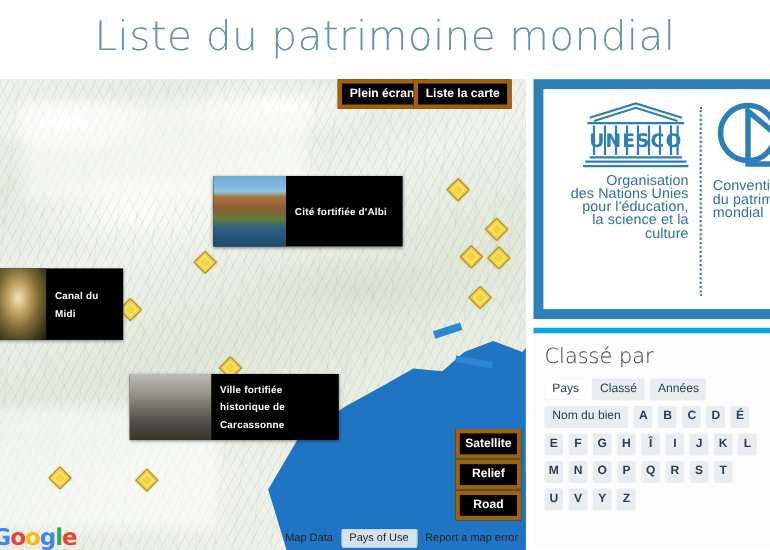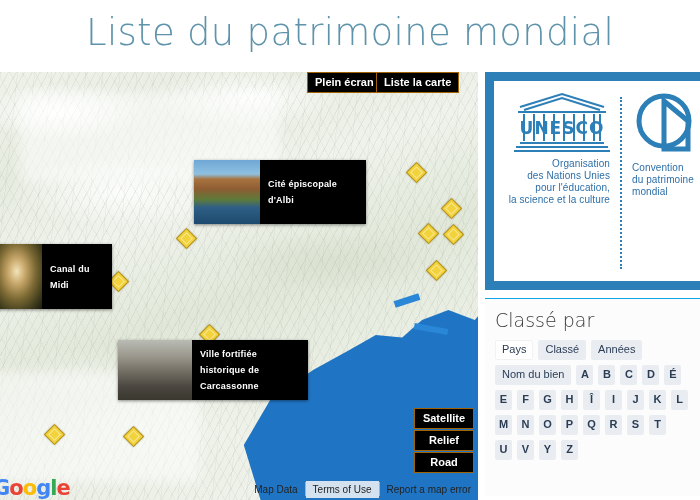--- a/index.html
+++ b/index.html
@@ -137,21 +137,21 @@
   }
 
   
   .map-btn {
     position: absolute;
     background: #000000;
     color: #ffffff;
     font-size: 11px;
     font-weight: bold;
     padding: 2px 7px 3px;
-    border: 1px solid #a16207;
+    border: 4px solid #a16207;
     white-space: nowrap;
     line-height: 14px;
   }
   .maptype-stack { position: absolute; right: 4px; bottom: 26px; width: 60px; }
   .maptype-stack .map-btn {
     position: static;
     display: block;
     width: 100%;
     text-align: center;
     margin-bottom: 1px;
@@ -186,44 +186,44 @@
   .unesco-panel {
     position: absolute; left: 485px; top: 72px;
     width: 215px; height: 218px;
     background: #2d7fb8;
     padding: 9px 0 9px 9px;
   }
   .unesco-inner {
     width: 100%; height: 100%;
     background: #ffffff;
     display: flex;
-    padding: 10px 0 6px 0;
+    padding: 10px 0 6px 16px;
   }
   .un-col { flex: 0 0 auto; padding: 0 8px; }
   .un-col.left { width: 124px; text-align: right; }
   .un-col.right { width: 110px; text-align: left; }
   .un-divider {
     width: 0; border-left: 2px dotted #2d7fb8;
     margin: 6px 2px;
     flex: 0 0 auto;
   }
   .un-logo { display: flex; justify-content: flex-end; }
   .un-text {
-    font-size: 10px;
+    font-size: 13px;
     color: #2d6fa8;
     line-height: 12px;
     margin-top: 5px;
     letter-spacing: .1px;
   }
 
   .classe-panel {
     position: absolute; left: 485px; top: 298px;
     width: 215px; height: 198px;
     background: #fcfcfc;
-    border-top: 1px solid #0ea5e9;
+    border-top: 5px solid #0ea5e9;
     padding: 10px 0 0 10px;
     overflow: hidden;
   }
   .classe-title {
     font-family: "DejaVu Sans", sans-serif;
     font-size: 19px; font-weight: 300;
     color: #3a3a3a;
     margin-bottom: 9px;
   }
   .filter-row { display: flex; align-items: center; gap: 5px; margin-bottom: 5px; white-space: nowrap; }
@@ -281,21 +281,21 @@
 
     <div class="gite-star" style="left:192px;top:285px;">
       <svg width="26" height="26" viewBox="0 0 26 26" aria-hidden="true">
         <polygon points="13,0 17,8 26,8 19,13 22,23 13,18 4,23 7,13 0,8 9,8" fill="#1fa84f" stroke="#0e7a36" stroke-width="1"></polygon>
       </svg>
     </div>
     <div class="gite-label" style="left:222px;top:288px;">Gîte</div>
 
     <div class="callout" style="left:194px;top:88px;width:172px;height:64px;">
       <div class="thumb thumb-albi" style="width:66px;"></div>
-      <div class="ctext">Cité épiscopale d'Albi</div>
+      <div class="ctext">Cité fortifiée d'Albi</div>
     </div>
 
     <div class="callout" style="left:-4px;top:172px;width:116px;height:65px;">
       <div class="thumb thumb-canal" style="width:46px;"></div>
       <div class="ctext">Canal du Midi</div>
     </div>
 
     <div class="callout" style="left:118px;top:268px;width:190px;height:60px;">
       <div class="thumb thumb-carca" style="width:74px;"></div>
       <div class="ctext" style="white-space:normal;">Ville fortifiée historique de Carcassonne</div>
@@ -309,21 +309,21 @@
       <div class="map-btn">Relief</div>
       <div class="map-btn">Road</div>
     </div>
 
     <div class="attrib">
       <div class="gmark">
         <span>G</span><span>o</span><span>o</span><span>g</span><span>l</span><span>e</span>
       </div>
       <div class="chip">Map Data</div>
       <div class="sep"></div>
-      <div class="chip hl">Terms of Use</div>
+      <div class="chip hl">Pays of Use</div>
       <div class="sep"></div>
       <div class="chip">Report a map error</div>
     </div>
   </div>
 
   <div class="unesco-panel">
     <div class="unesco-inner">
       <div class="un-col left">
         <div class="un-logo">
           <svg width="96" height="62" viewBox="0 0 96 62" aria-hidden="true">

